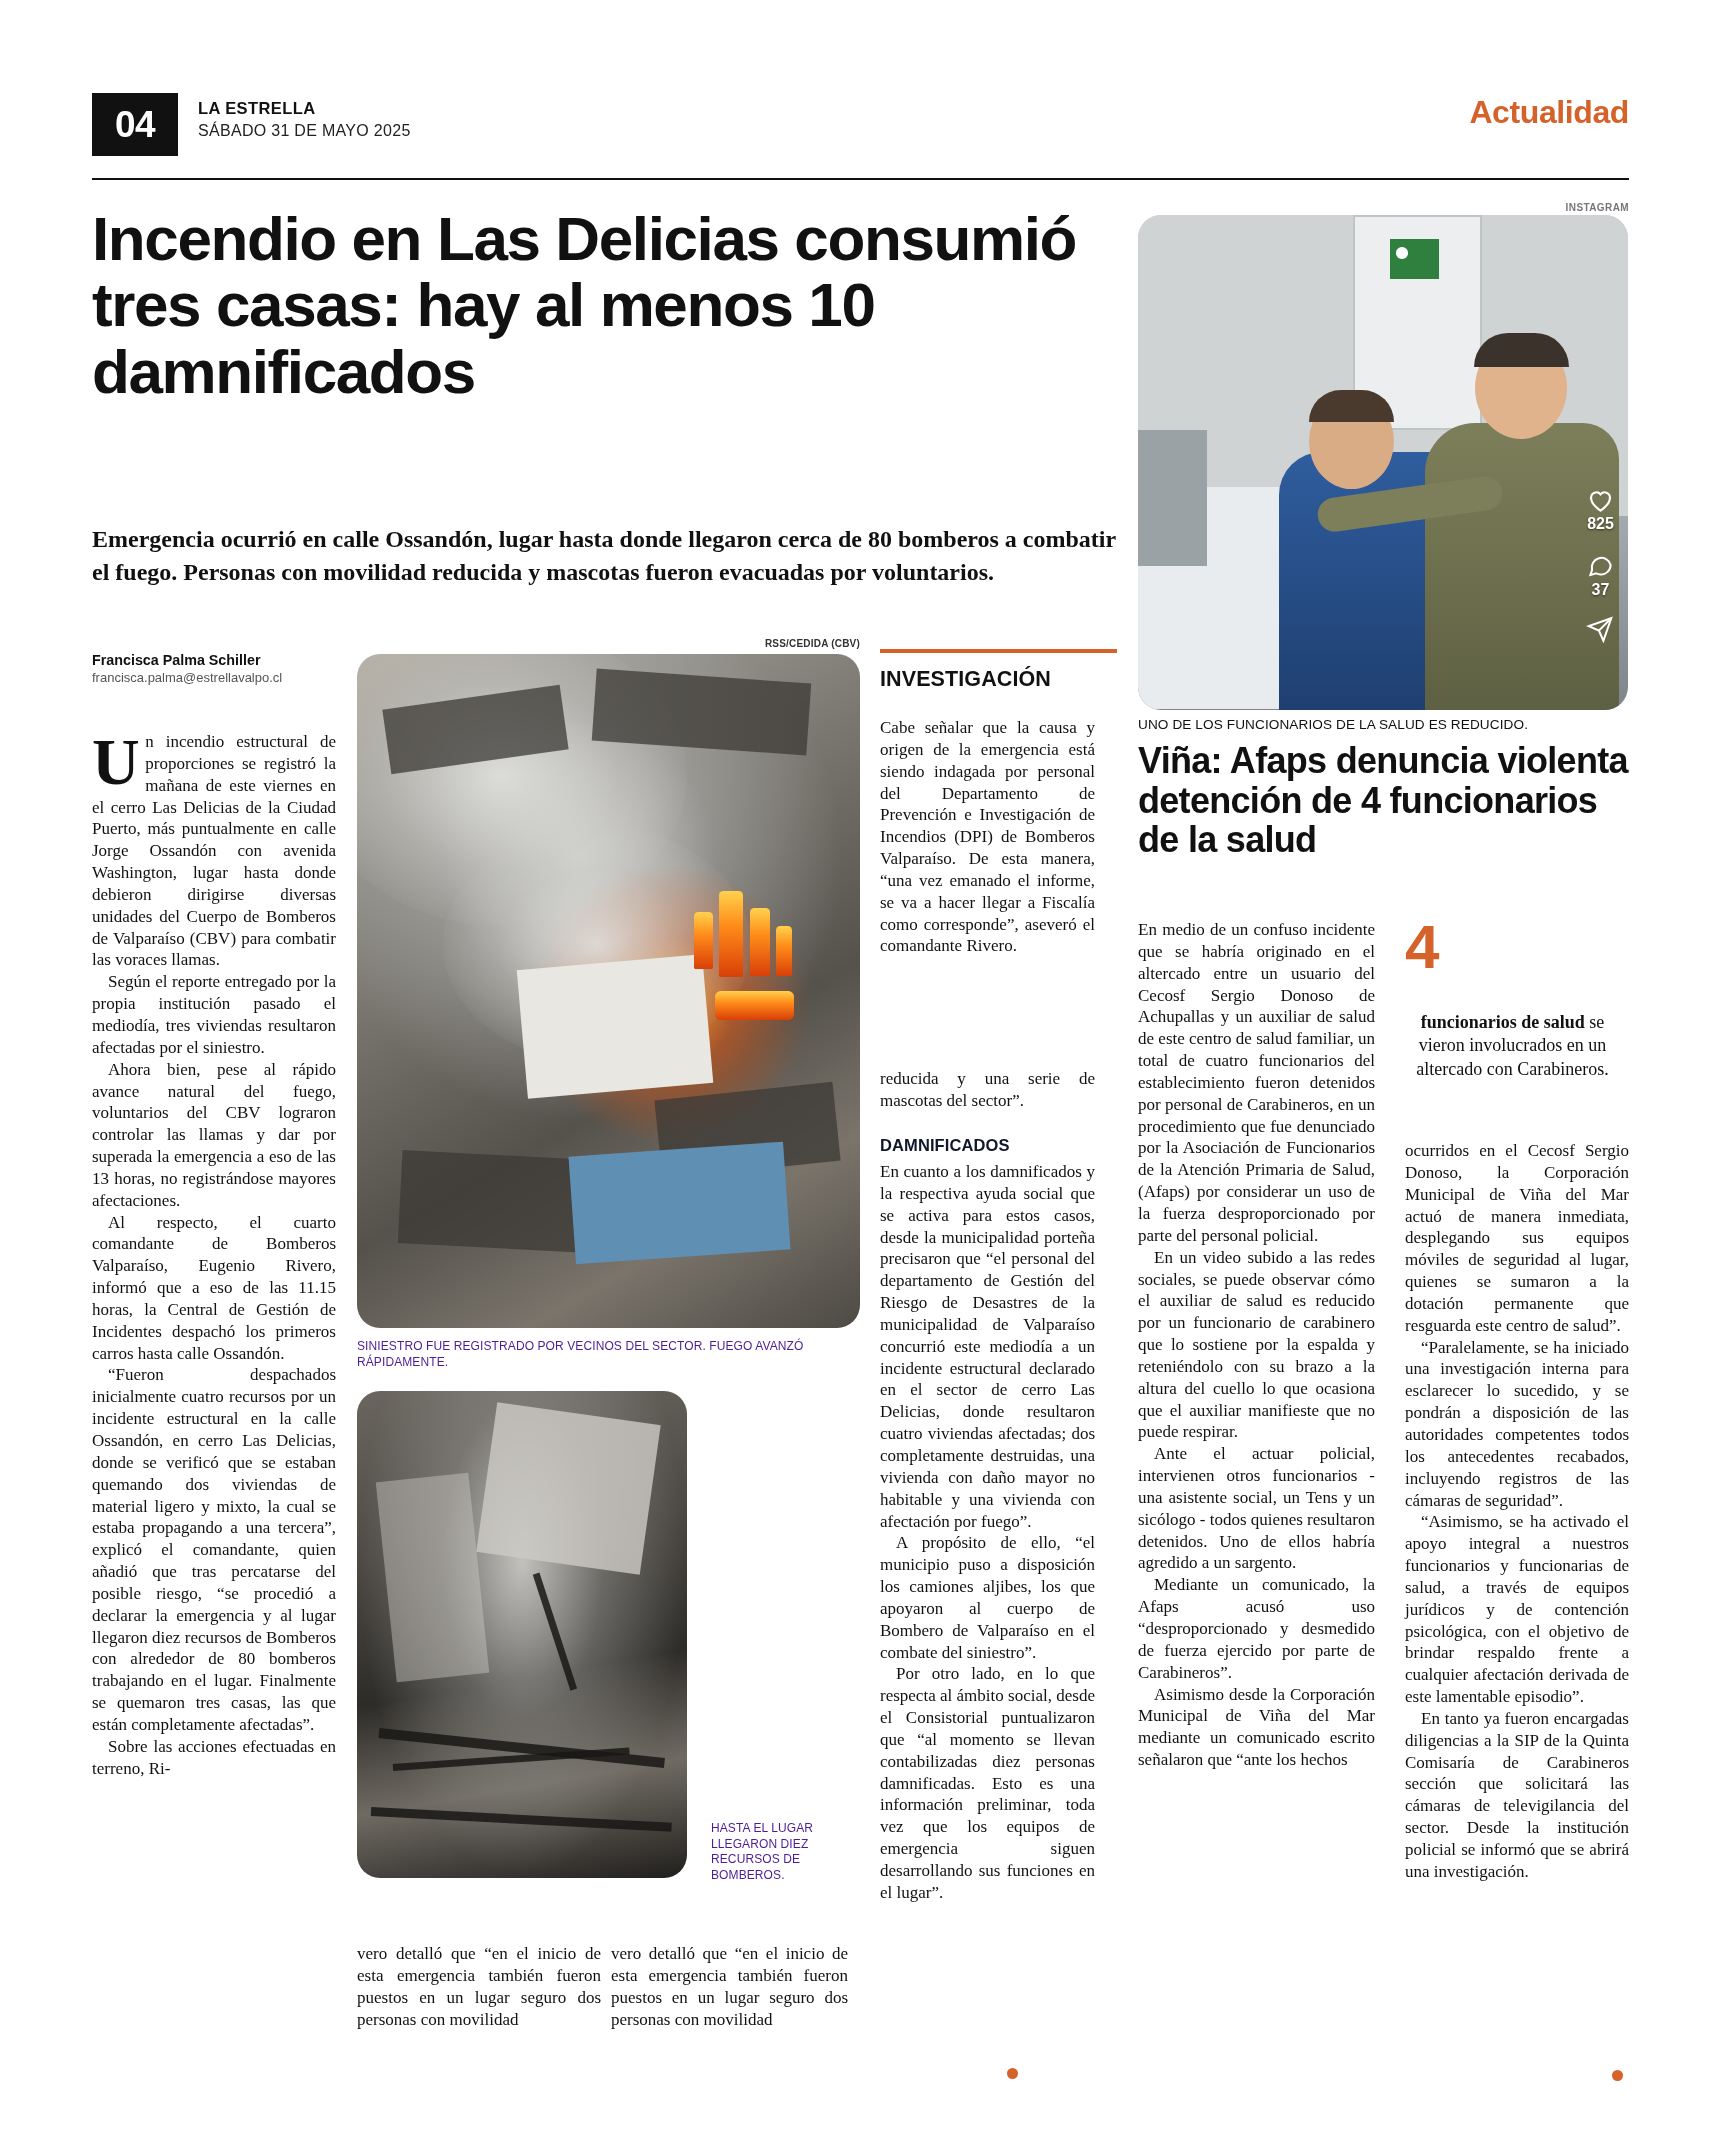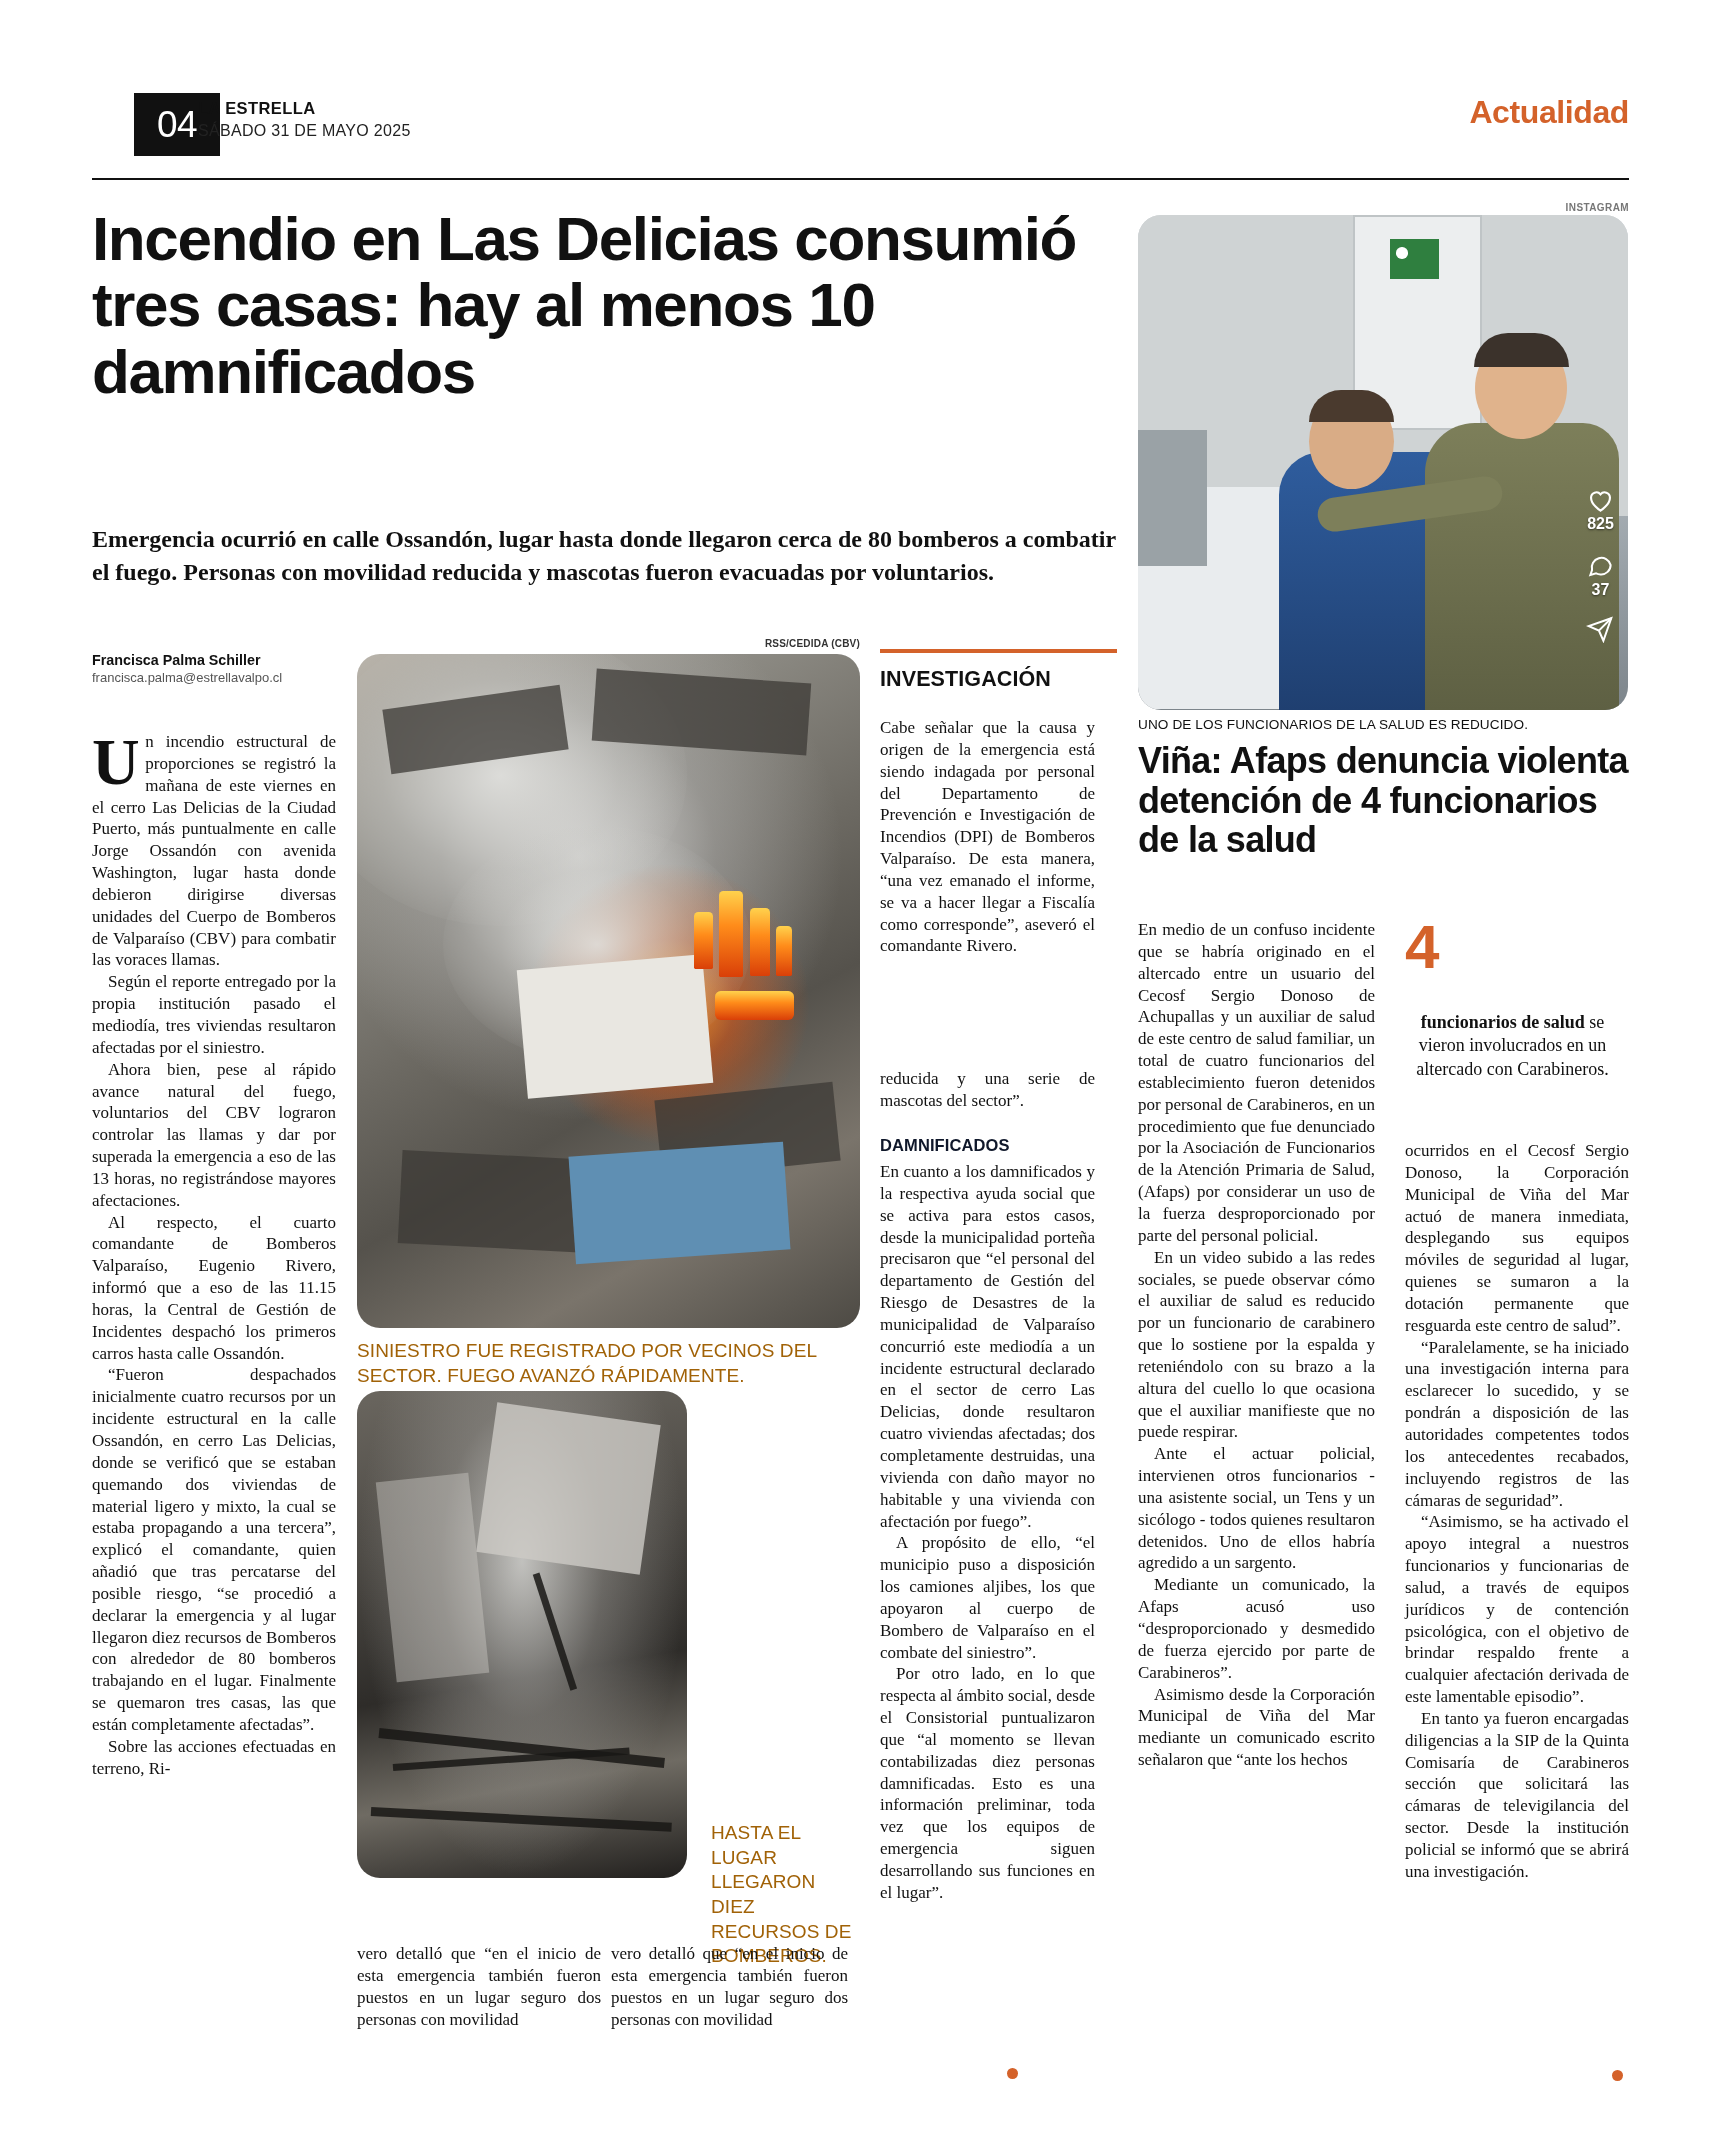--- a/index.html
+++ b/index.html
@@ -27,27 +27,26 @@
     top: 93px;
     width: 1537px;
     height: 86px;
   }
   .page-number-box {
     position: absolute;
     left: 0; top: 0;
     width: 86px; height: 63px;
     background: #111;
     color: #fff;
-    font-weight: normal;
+    font-weight: bold;
     font-size: 37px;
     display: flex;
     align-items: center;
     justify-content: center;
     letter-spacing: -0.7px;
-    margin-left: 42px;
   }
   .masthead-text {
     position: absolute;
     left: 106px;
     top: 5.7px;
   }
   .masthead-title {
     font-size: 16.5px;
     font-weight: bold;
     letter-spacing: 0.4px;
@@ -127,23 +126,23 @@
     text-align: right;
   }
   .photo {
     position: absolute;
     overflow: hidden;
     background: #8a8a8a;
     border-radius: 23px;
   }
   .caption {
     position: absolute;
-    font-size: 19px;
+    font-size: 12px;
     line-height: 1.3;
-    color: #a16207;
+    color: #4c1d95;
     letter-spacing: 0.1px;
   }
 
   
   .col {
     position: absolute;
     font-family: "Liberation Serif", serif;
     font-size: 17px;
     line-height: 1.285;
     text-align: justify;

